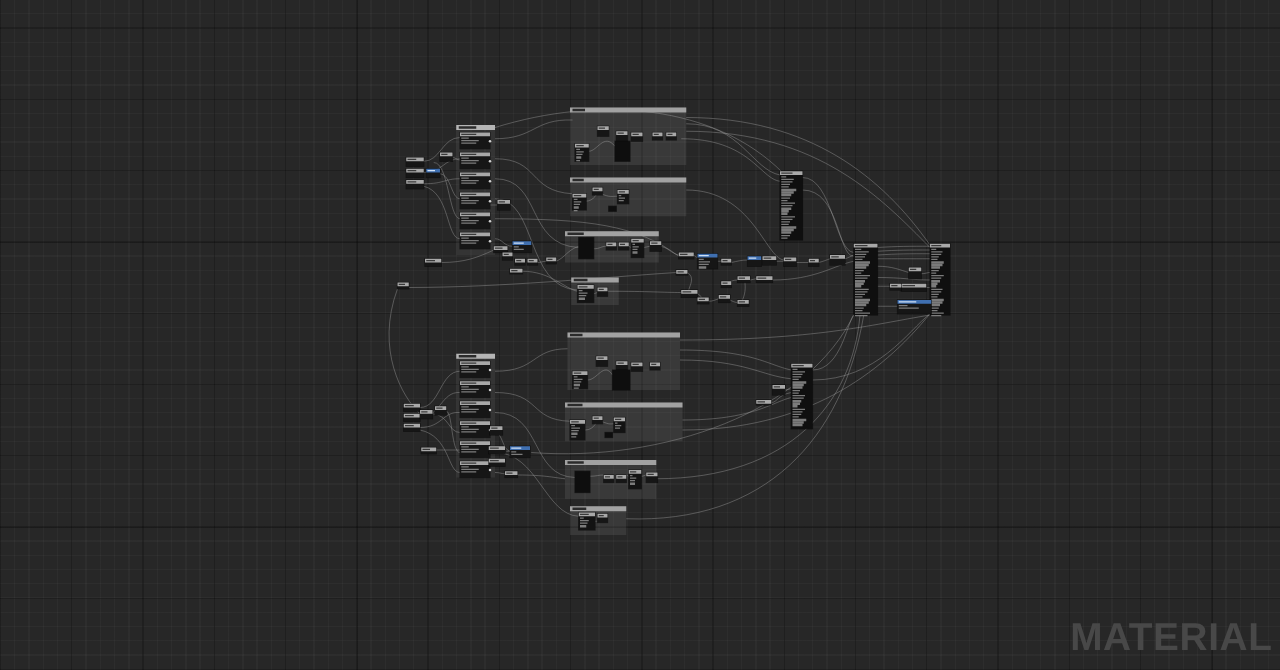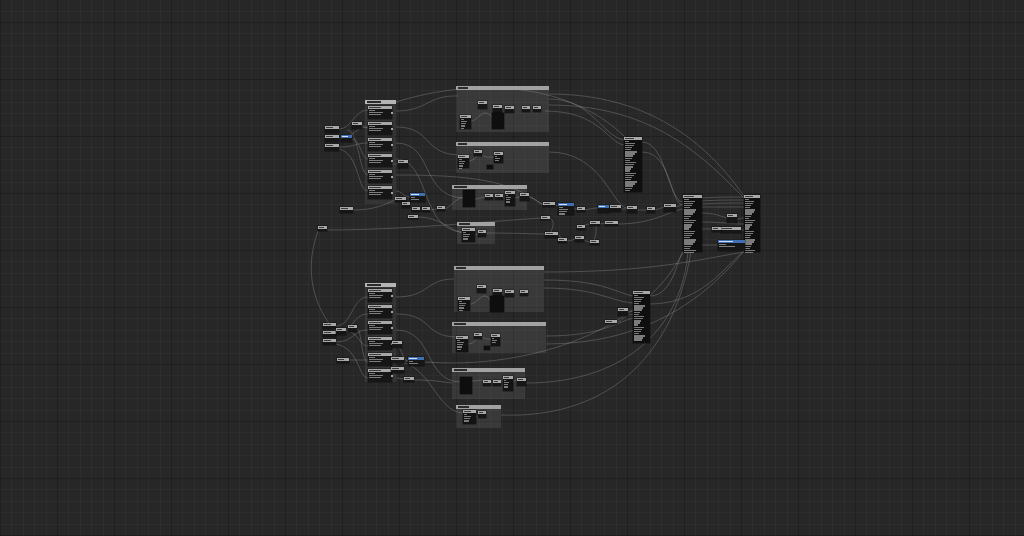--- a/index.html
+++ b/index.html
@@ -915,13 +915,14 @@
         <div class="hbar">
           <i style="width: 5px;"></i>
         </div>
       </div>
       <div class="nd t-mini" style="left: 605px; top: 320px; width: 12px; height: 4px;">
         <div class="hbar">
           <i style="width: 6px;"></i>
         </div>
       </div>
     </div>
+  <div id="watermark">MATERIAL</div>
 </div>
 
 </body></html>

